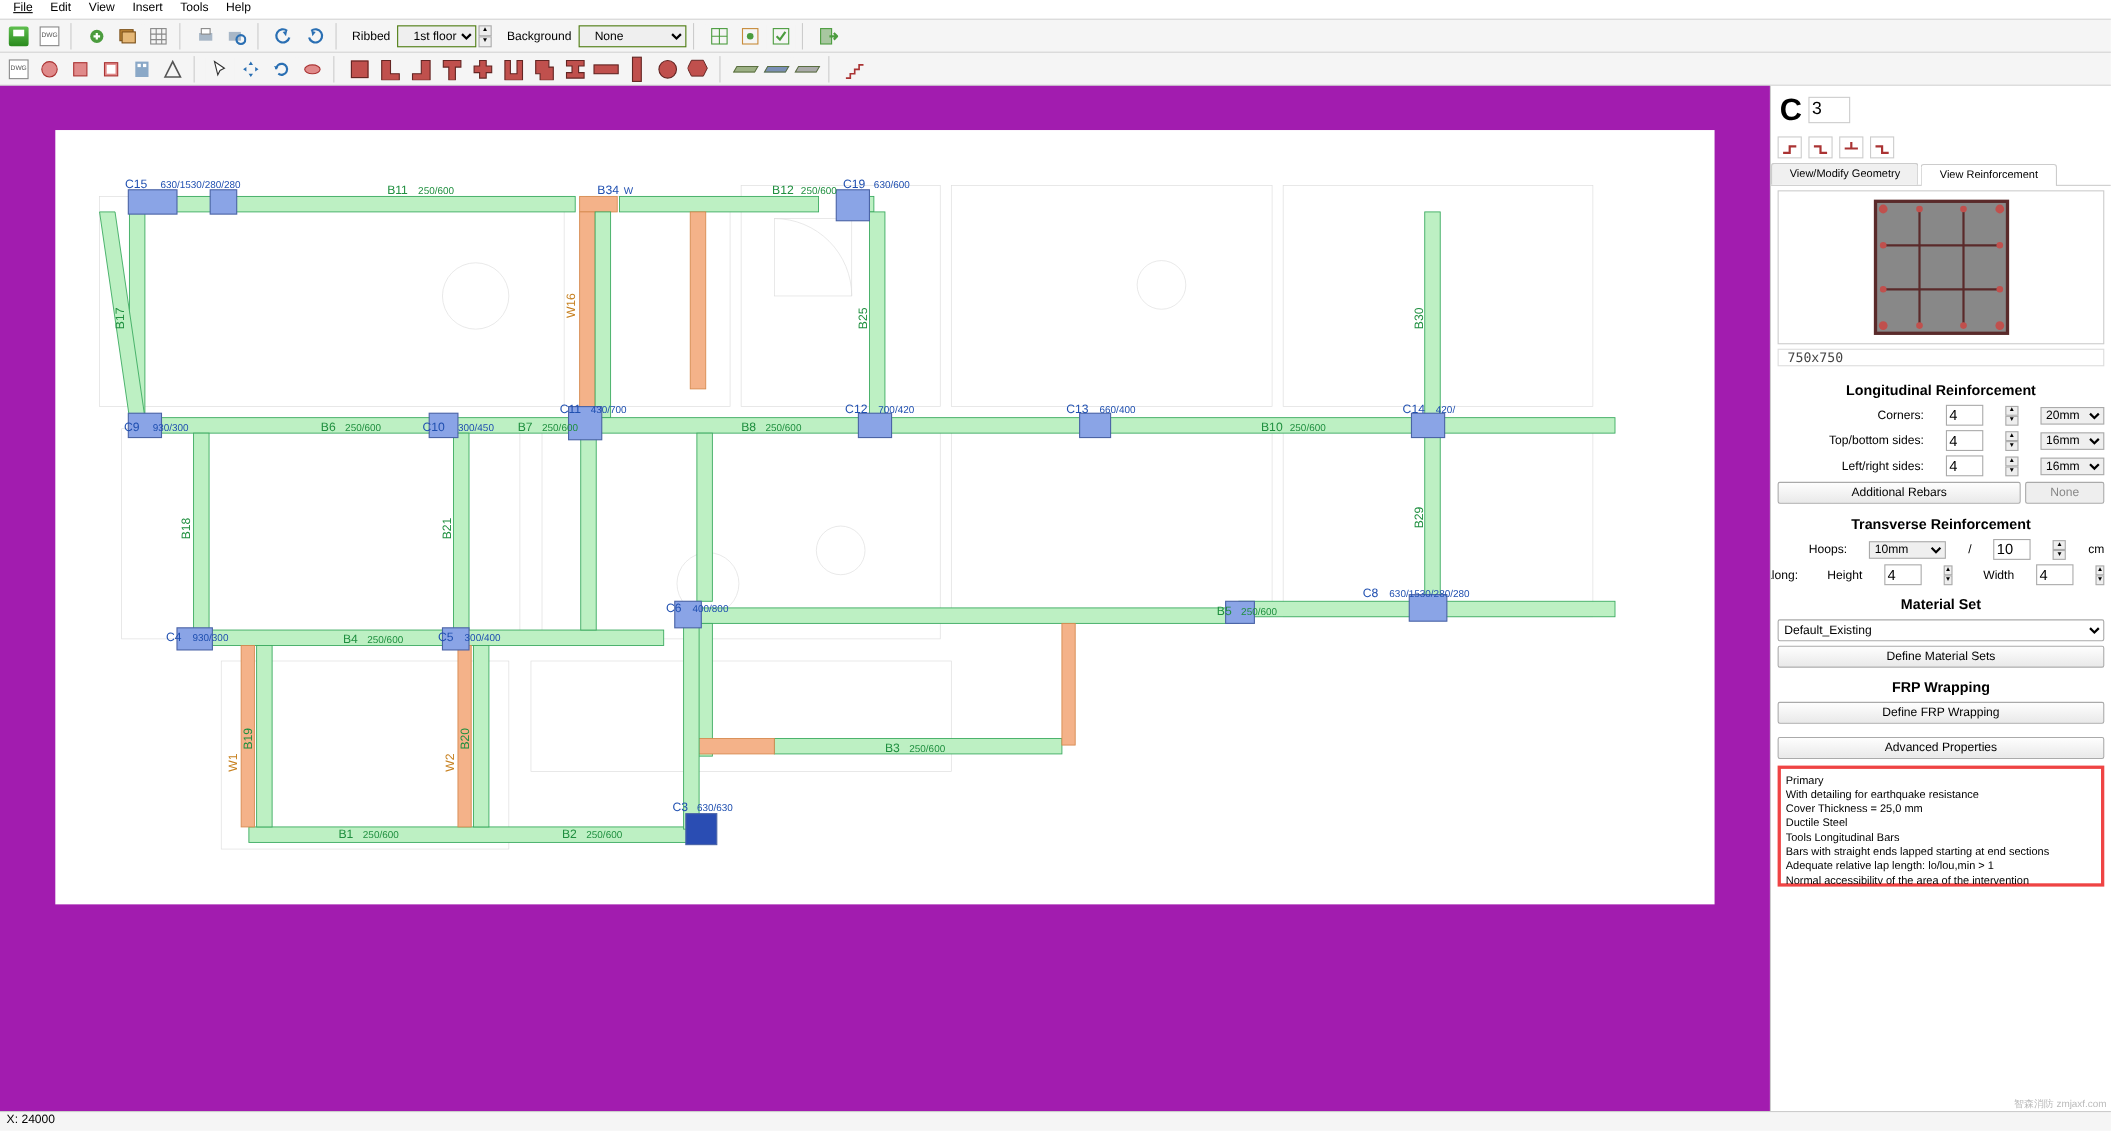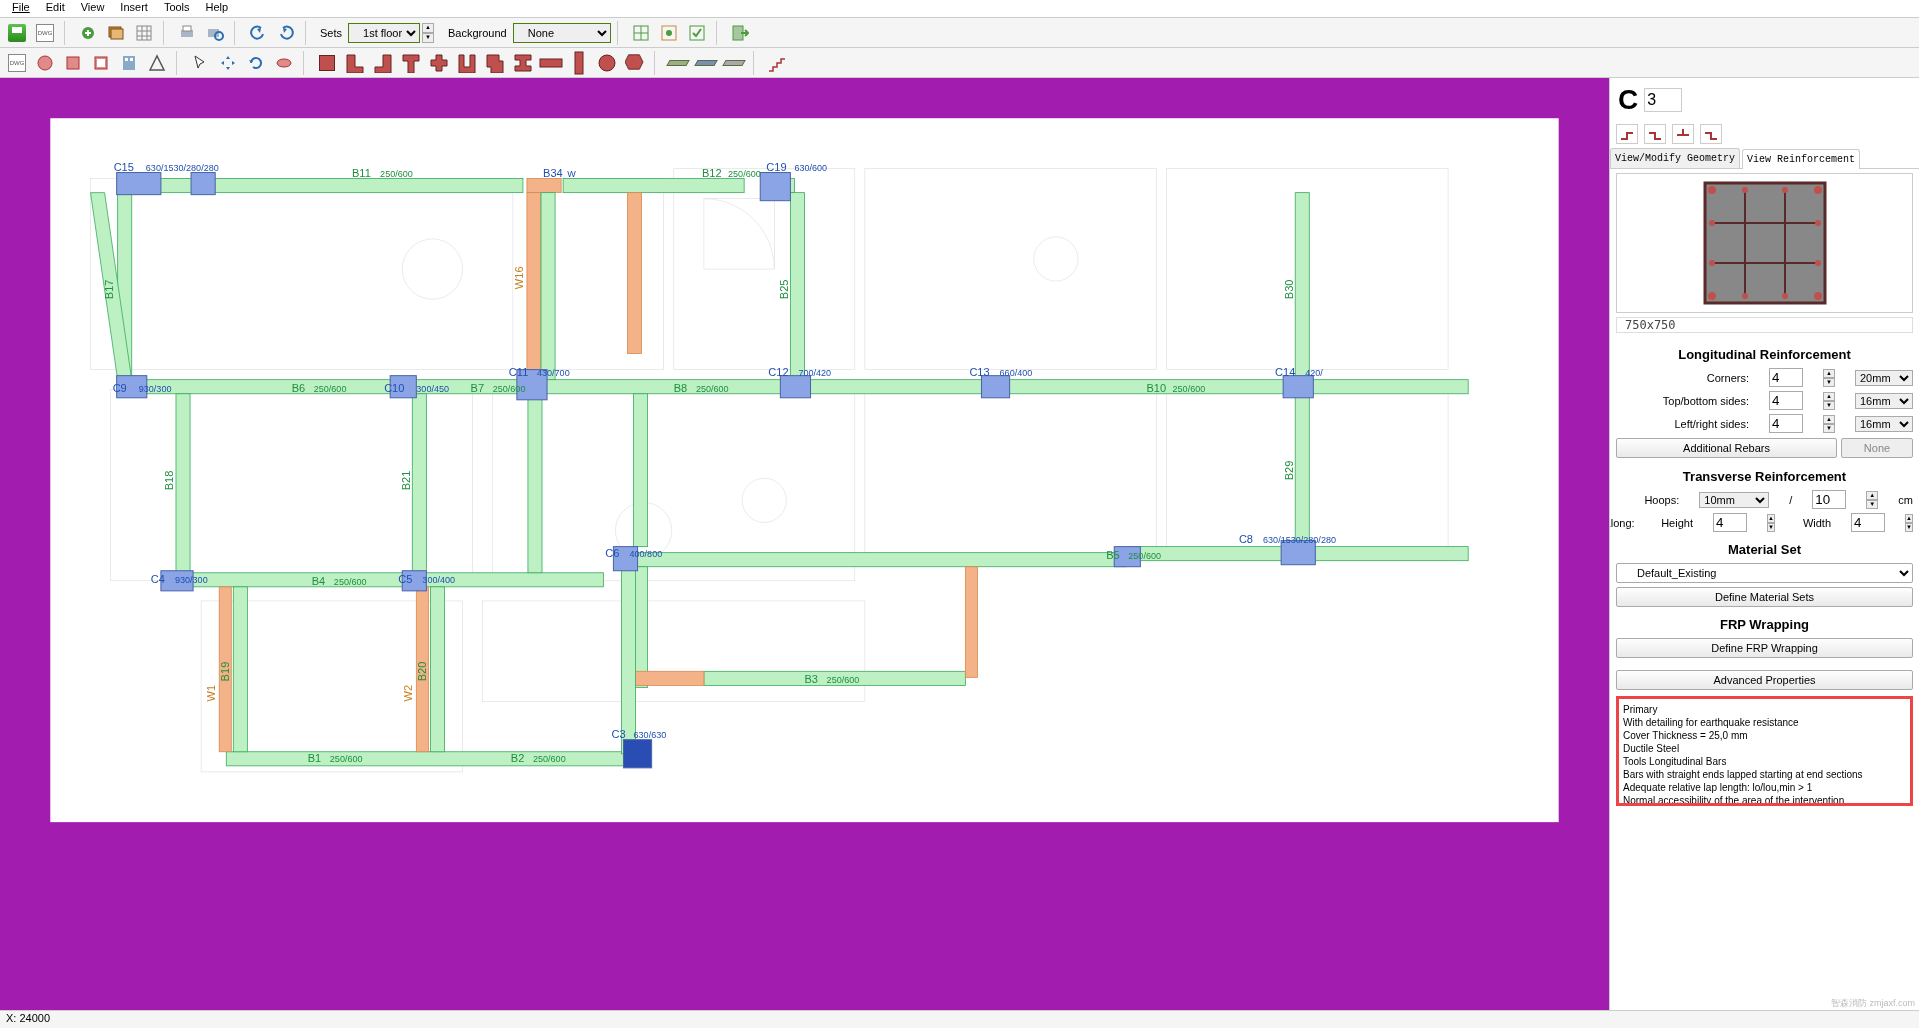--- a/index.html
+++ b/index.html
@@ -27,38 +27,38 @@
 .canvasWrap .drawing { position: absolute; inset: 0; }
 
 
 .rightPanel { width: 310px; border-left: 1px solid #ccc; background: #fff; display: flex; flex-direction: column; overflow-y: auto; }
 .rp-header { display: flex; align-items: center; padding: 6px 8px; gap: 6px; }
 .rp-header .big { font-size: 28px; font-weight: bold; }
 .rp-header input { width: 38px; font-size: 16px; border: 1px solid #ccc; padding: 2px; }
 .rp-toolbar { padding: 2px 6px; display: flex; gap: 6px; }
 .rp-toolbar button { width: 22px; height: 20px; border: 1px solid #ccc; background: #fff; cursor: pointer; display:flex; align-items:center; justify-content:center; }
 .tabs { display: flex; border-bottom: 1px solid #ccc; margin-top: 2px; }
-.tabs div { padding: 4px 4px; border: 1px solid #ccc; border-bottom: none; font-size: 10px; background: #f0f0f0; cursor: pointer; margin-right: 2px; border-radius: 3px 3px 0 0; font-family: Liberation Mono, monospace; }
+.tabs div { padding: 4px 16px; border: 1px solid #ccc; border-bottom: none; font-size: 10px; background: #f0f0f0; cursor: pointer; margin-right: 2px; border-radius: 3px 3px 0 0; }
 .tabs div.active { background: #fff; position: relative; top: 1px; }
 .sectionPreview { height: 140px; border: 1px solid #ccc; margin: 4px 6px; display: flex; align-items: center; justify-content: center; background: #fff; }
 .dimLabel { font-family: monospace; font-size: 12px; padding-left: 8px; color: #444; border: 1px solid #ddd; margin: 0 6px 6px 6px; }
 .sectionTitle { text-align: center; font-weight: bold; font-size: 13px; margin: 8px 0 4px 0; }
 .formRow { display: flex; align-items: center; justify-content: flex-end; padding: 2px 6px; gap: 20px; font-size: 11px; }
 .formRow label { flex: 1; text-align: right; }
 .formRow input.num { width: 34px; border: 1px solid #aaa; text-align: left; padding: 1px 2px; }
 .formRow .spin { width: 12px; height: 18px; display: inline-flex; flex-direction: column; }
 .formRow .spin div { flex:1; border:1px solid #aaa; font-size:6px; line-height:6px; text-align:center; background:#eee; }
 .formRow select { width: 58px; border: 1px solid #aaa; font-size: 11px; }
 .btnRow { display: flex; padding: 3px 6px; gap: 4px; }
 .btnRow button { flex: 1; height: 20px; border: 1px solid #aaa; background: linear-gradient(#fefefe,#e9e9e9); font-size: 11px; cursor: pointer; border-radius: 2px; }
 .btnRow button.disabled { color: #888; background: #eee; }
 .wideSelect { margin: 2px 6px; }
 .wideSelect select, .wideSelect button.full { width: 100%; height: 20px; border: 1px solid #aaa; font-size: 11px; background: linear-gradient(#fefefe,#e9e9e9); border-radius: 2px; }
 .wideSelect button.full { cursor: pointer; }
-.wideSelect select { background: #fff; text-align: left; padding-left: 16px; }
+.wideSelect select { background: #fff; text-align: left; padding-left: 1px; }
 .infoBox { border: 3px solid #ef4444; margin: 4px 6px; padding: 4px; font-size: 10px; line-height: 1.3; height: 110px; overflow: auto; }
 .statusbar { position: absolute; bottom: 0; left: 0; right: 0; height: 18px; border-top: 1px solid #ccc; background: #f5f5f5; font-size: 11px; padding: 1px 6px; display: flex; gap: 16px; flex-direction: column; }
 .watermark { position: absolute; bottom: 18px; right: 4px; font-size: 9px; color: #bbb; }
 
 
 .ic { width: 18px; height: 18px; display: inline-block; }
 .ic-save { background: linear-gradient(#5fbf4f,#2a8a1d); border-radius:2px; position:relative; }
 .ic-save::after{content:"";position:absolute;left:4px;top:3px;width:10px;height:6px;background:#fff;}
 .ic-dwg { border:1px solid #888; background:#fff; font-size:6px; line-height:16px; text-align:center; color:#555;}
 .ic-mag { width:20px;height:20px;border:3px solid #2a6fb3;border-radius:50%;position:relative; }
@@ -124,21 +124,21 @@
         <path d="M12 4l-4 1 3 4z" fill="#2a6fb3"></path>
       </svg>
     </button>
   <button>
       <svg width="18" height="18">
         <path d="M6 4 A6 6 0 1 1 4 10" fill="none" stroke="#2a6fb3" stroke-width="2"></path>
         <path d="M6 4l4 1-3 4z" fill="#2a6fb3"></path>
       </svg>
     </button>
   <div class="sep"></div>
-  <label>Sets</label>
+  <label>Ribbed</label>
   <select style="width:72px;"><option>1st floor</option></select>
   <div class="spin" style="display:inline-flex;flex-direction:column;width:12px;height:20px;">
       <div style="flex:1;border:1px solid #aaa;font-size:6px;text-align:center;background:#eee;">▲</div>
       <div style="flex:1;border:1px solid #aaa;font-size:6px;text-align:center;background:#eee;">▼</div>
     </div>
   <label style="margin-left:12px;">Background</label>
   <select style="width:98px;"><option>None</option></select>
   <div class="sep"></div>
   <button>
       <svg width="18" height="18">

